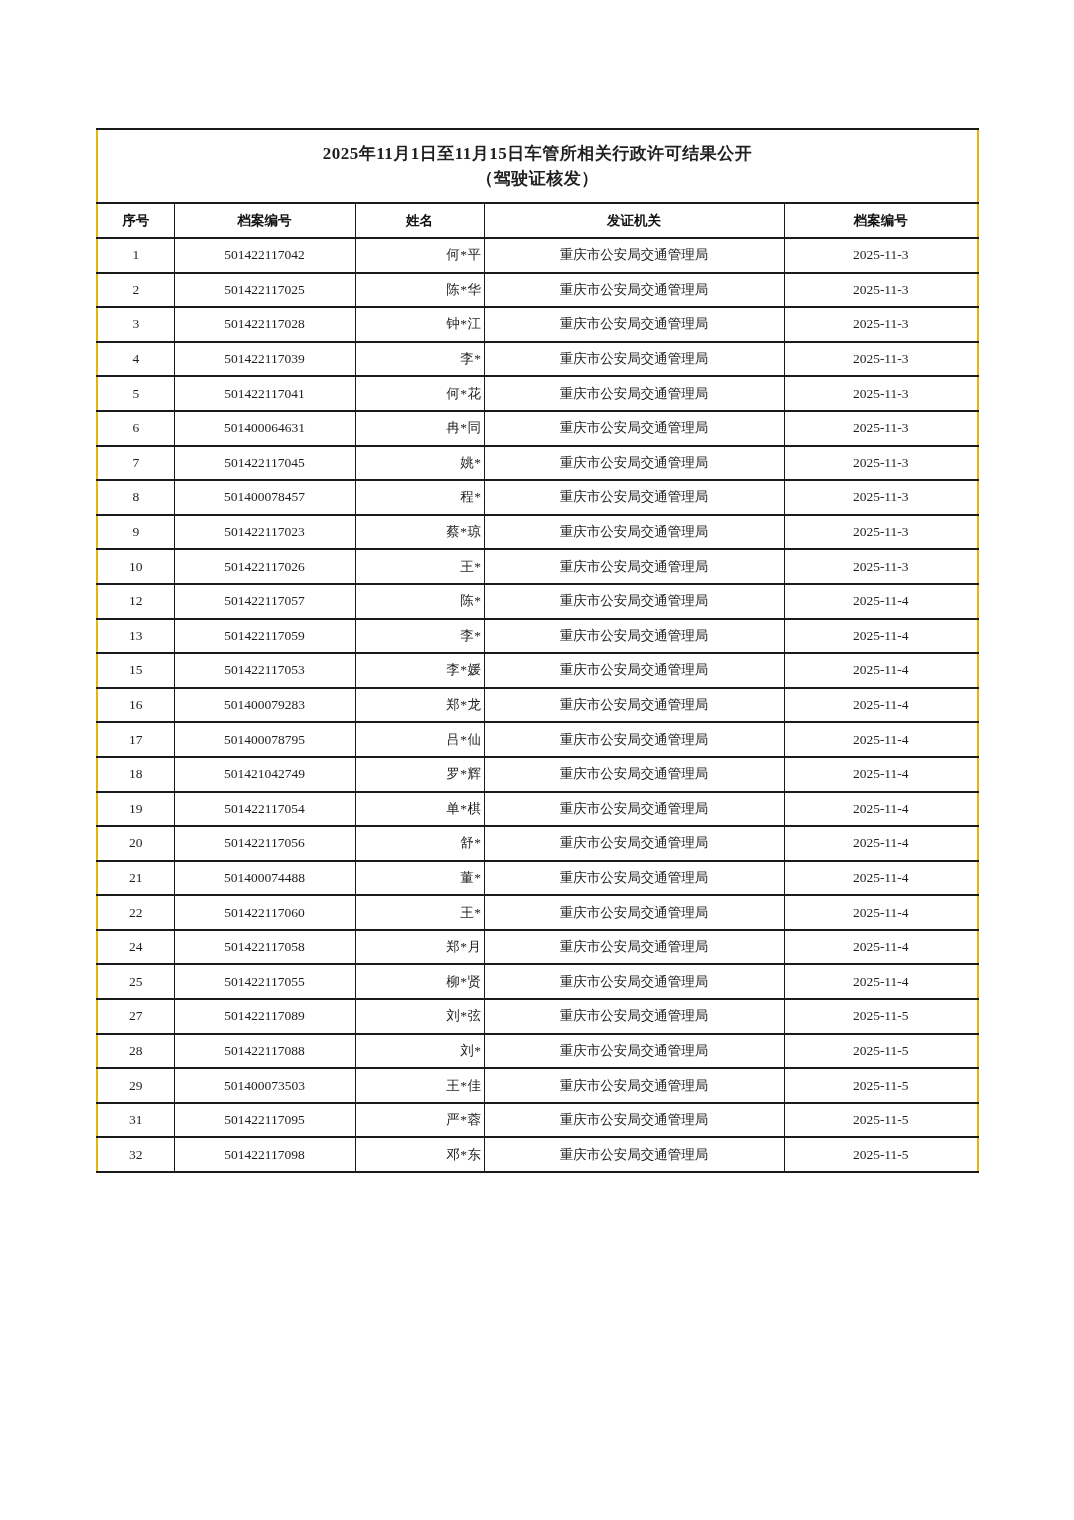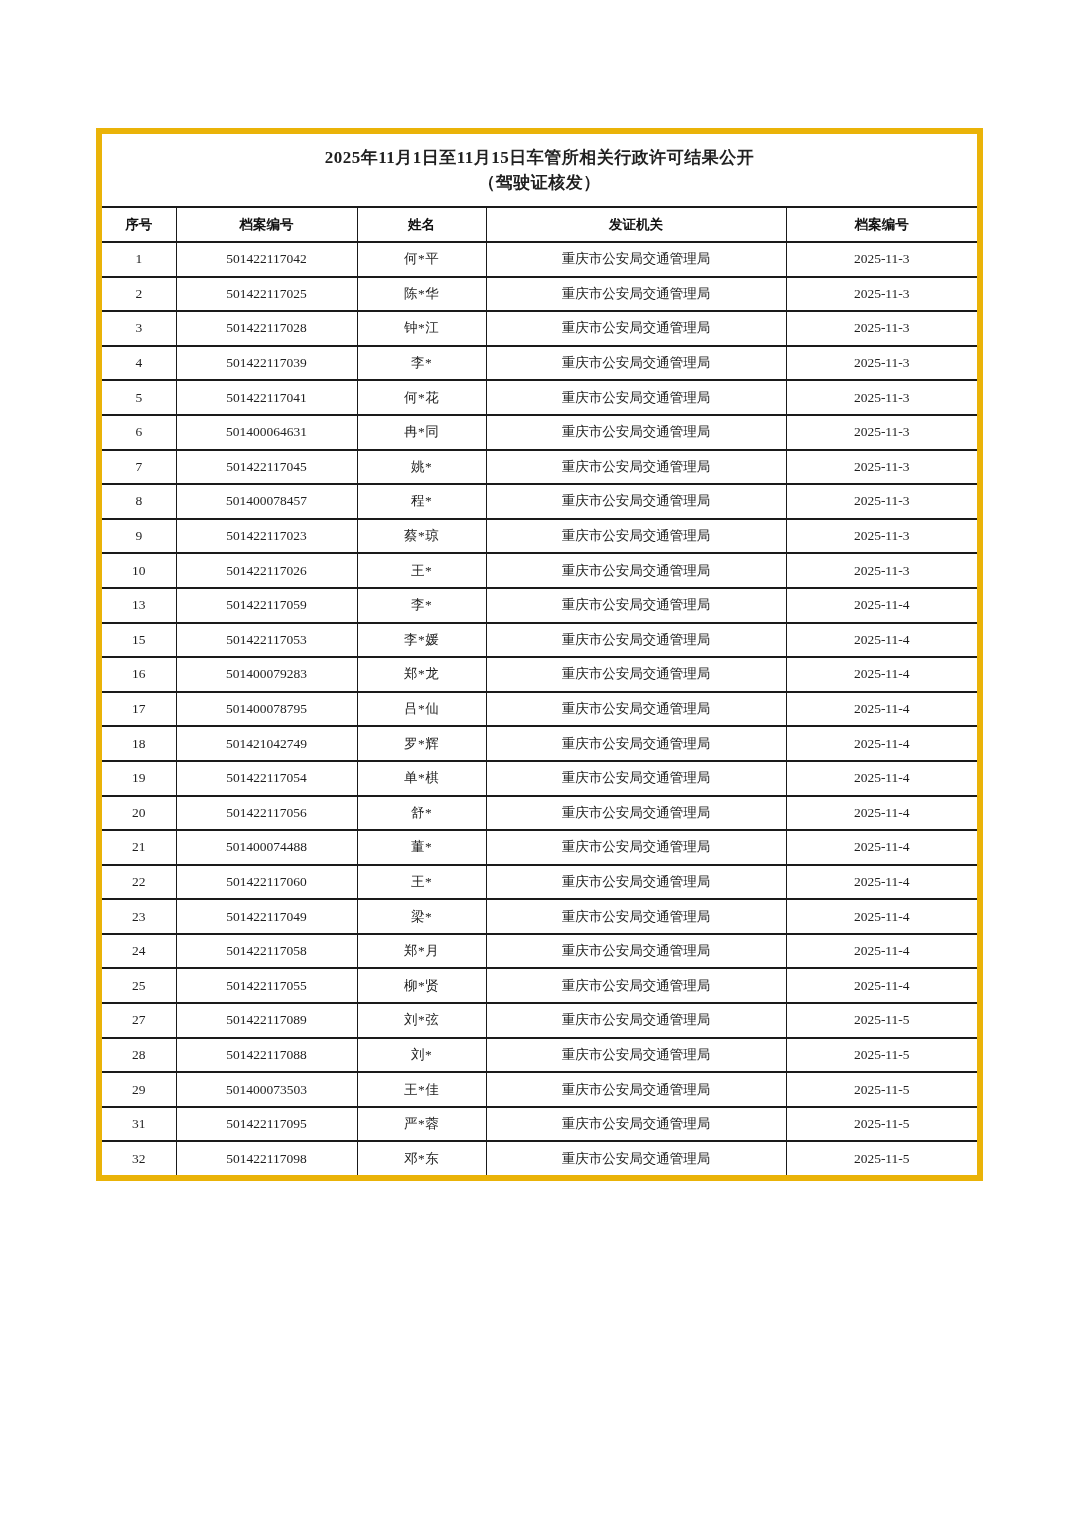--- a/index.html
+++ b/index.html
@@ -15,21 +15,21 @@
     font-family: "Liberation Serif", "DejaVu Serif", serif;
     overflow: hidden;
   }
   table.license-table {
     position: absolute;
     left: 96px;
     top: 128px;
     width: 881px;
     border-collapse: collapse;
     table-layout: fixed;
-    border: 6px solid #eab308;
+    border: 2px solid #eab308;
   }
   .license-table th,
   .license-table td {
     border: 1px solid #1a1a1a;
     border-top-width: 2px;
     border-bottom-width: 2px;
     text-align: center;
     vertical-align: middle;
     color: #1f1f1f;
     padding: 0 2px;
@@ -50,21 +50,21 @@
     height: 33px;
     font-size: 13.5px;
     font-weight: bold;
     color: #111111;
   }
   tbody td {
     height: 32.6px;
     font-size: 13.5px;
     font-weight: normal;
   }
-  tbody td.cell-name { letter-spacing: 0.5px; }
+  tbody td.cell-name { letter-spacing: 0.5px; text-align: right; }
 </style>
 </head>
 <body>
 
 <div class="page">
   <table class="license-table">
     <colgroup>
       <col style="width:77px">
       <col style="width:181px">
       <col style="width:129px">
@@ -152,20 +152,27 @@
         <td class="cell-issue-date">2025-11-3</td>
       </tr>
         <tr>
         <td class="cell-index">10</td>
         <td class="cell-file-number">501422117026</td>
         <td class="cell-name">王*</td>
         <td class="cell-issuer">重庆市公安局交通管理局</td>
         <td class="cell-issue-date">2025-11-3</td>
       </tr>
         <tr>
+        <td class="cell-index">12</td>
+        <td class="cell-file-number">501422117057</td>
+        <td class="cell-name">陈*</td>
+        <td class="cell-issuer">重庆市公安局交通管理局</td>
+        <td class="cell-issue-date">2025-11-4</td>
+      </tr>
+        <tr>
         <td class="cell-index">13</td>
         <td class="cell-file-number">501422117059</td>
         <td class="cell-name">李*</td>
         <td class="cell-issuer">重庆市公安局交通管理局</td>
         <td class="cell-issue-date">2025-11-4</td>
       </tr>
         <tr>
         <td class="cell-index">15</td>
         <td class="cell-file-number">501422117053</td>
         <td class="cell-name">李*媛</td>
@@ -211,27 +218,20 @@
         <td class="cell-index">21</td>
         <td class="cell-file-number">501400074488</td>
         <td class="cell-name">董*</td>
         <td class="cell-issuer">重庆市公安局交通管理局</td>
         <td class="cell-issue-date">2025-11-4</td>
       </tr>
         <tr>
         <td class="cell-index">22</td>
         <td class="cell-file-number">501422117060</td>
         <td class="cell-name">王*</td>
-        <td class="cell-issuer">重庆市公安局交通管理局</td>
-        <td class="cell-issue-date">2025-11-4</td>
-      </tr>
-        <tr>
-        <td class="cell-index">23</td>
-        <td class="cell-file-number">501422117049</td>
-        <td class="cell-name">梁*</td>
         <td class="cell-issuer">重庆市公安局交通管理局</td>
         <td class="cell-issue-date">2025-11-4</td>
       </tr>
         <tr>
         <td class="cell-index">24</td>
         <td class="cell-file-number">501422117058</td>
         <td class="cell-name">郑*月</td>
         <td class="cell-issuer">重庆市公安局交通管理局</td>
         <td class="cell-issue-date">2025-11-4</td>
       </tr>

